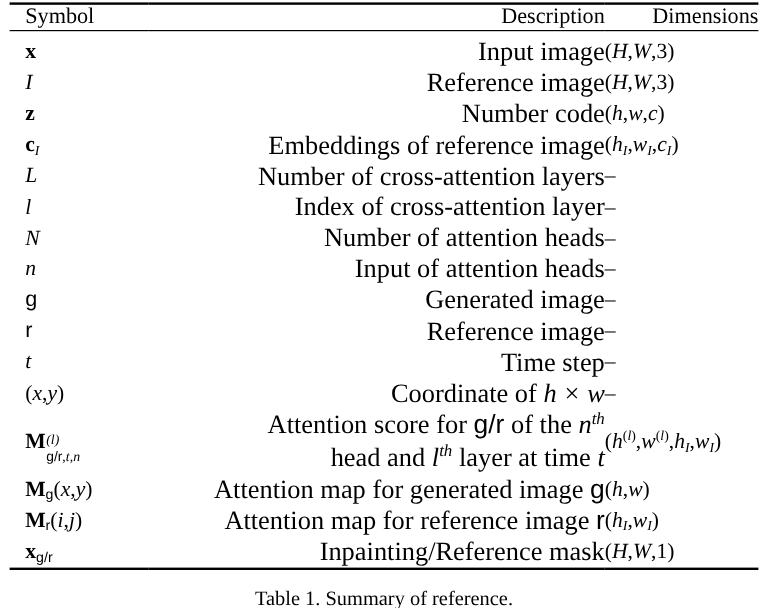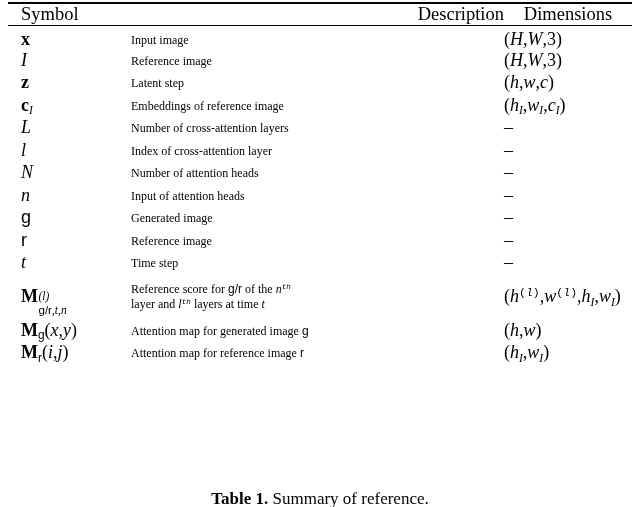--- a/index.html
+++ b/index.html
@@ -51,36 +51,36 @@
   thead th {
     font-family: "Liberation Serif", "DejaVu Serif", serif;
     font-weight: bold;
     font-size: 18.5px;
     padding-top: 5px;
     padding-bottom: 6px;
     line-height: 1.12;
   }
   th.h-symbol { text-align: left;   padding-left: 13px; }
   th.h-desc   { text-align: right;   padding-left: 7px;  }
-  th.h-dim    { text-align: center; }
+  th.h-dim    { text-align: right; }
 
   
   tbody tr { height: 22.5px; }
   tbody tr.tall { height: 45px; }
 
   td.c-symbol {
     text-align: left;
     padding-left: 13px;
     font-size: 18px;
     line-height: 1.1;
   }
   td.c-desc {
-    text-align: left;
+    text-align: right;
     padding-left: 7px;
-    font-size: 12px;
+    font-size: 22px;
     line-height: 1.18;
   }
   td.c-dim {
     text-align: left;
     font-size: 18px;
     line-height: 1.1;
   }
   tbody tr:first-child td { padding-top: 4px; }
 
   
@@ -89,21 +89,21 @@
   .ms  { font-family: "Liberation Sans", "DejaVu Sans", sans-serif;
          font-style: normal; font-weight: normal; }              
   .mr  { font-style: normal; }                                   
 
   sub, sup {
     font-size: 0.64em;
     line-height: 0;
     position: relative;
   }
   sub { vertical-align: baseline; bottom: -0.30em; }
-  sup { vertical-align: baseline; top: -0.56em; font-family: Liberation Mono, monospace; }
+  sup { vertical-align: baseline; top: -0.56em; }
   sub .ms, sup .ms { font-size: 1.03em; }
 
   .dash { font-size: 18px; }
 
   .times { font-style: normal; padding: 0 1px; }
 
   .twoline { display: block; line-height: 1.22; }
 
   
   .msub-stack {
@@ -134,21 +134,21 @@
   .caption {
     position: absolute;
     left: 0;
     top: 489px;
     width: 640px;
     text-align: center;
     font-size: 17px;
     line-height: 1.2;
     white-space: nowrap;
   }
-  .caption .cap-label { font-weight: bold; }
+  .caption .cap-label { font-weight: normal; }
 </style>
 </head>
 <body>
 
 <div class="page">
 
   <table class="notation-table">
     <colgroup>
       <col class="col-symbol">
       <col class="col-desc">
@@ -172,21 +172,21 @@
       </tr>
 
       <tr>
         <td class="c-symbol"><span class="mi">I</span></td>
         <td class="c-desc"><span>Reference image</span></td>
         <td class="c-dim"><span class="mr">(</span><span class="mi">H</span><span class="mr">,</span><span class="mi">W</span><span class="mr">,</span><span class="mr">3</span><span class="mr">)</span></td>
       </tr>
 
       <tr>
         <td class="c-symbol"><span class="mb">z</span></td>
-        <td class="c-desc"><span>Latent step</span></td>
+        <td class="c-desc"><span>Number code</span></td>
         <td class="c-dim"><span class="mr">(</span><span class="mi">h</span><span class="mr">,</span><span class="mi">w</span><span class="mr">,</span><span class="mi">c</span><span class="mr">)</span></td>
       </tr>
 
       <tr>
         <td class="c-symbol"><span class="mb">c</span><sub><span class="mi">I</span></sub></td>
         <td class="c-desc"><span>Embeddings of reference image</span></td>
         <td class="c-dim"><span class="mr">(</span><span class="mi">h</span><sub><span class="mi">I</span></sub><span class="mr">,</span><span class="mi">w</span><sub><span class="mi">I</span></sub><span class="mr">,</span><span class="mi">c</span><sub><span class="mi">I</span></sub><span class="mr">)</span></td>
       </tr>
 
       <tr>
@@ -224,43 +224,53 @@
         <td class="c-desc"><span>Reference image</span></td>
         <td class="c-dim"><span class="dash">–</span></td>
       </tr>
 
       <tr>
         <td class="c-symbol"><span class="mi">t</span></td>
         <td class="c-desc"><span>Time step</span></td>
         <td class="c-dim"><span class="dash">–</span></td>
       </tr>
 
+      <tr>
+        <td class="c-symbol"><span class="mr">(</span><span class="mi">x</span><span class="mr">,</span><span class="mi">y</span><span class="mr">)</span></td>
+        <td class="c-desc"><span>Coordinate of</span>&nbsp;<span class="mi">h</span>&nbsp;<span class="times">×</span>&nbsp;<span class="mi">w</span></td>
+        <td class="c-dim"><span class="dash">–</span></td>
+      </tr>
 
 
       <tr class="tall">
         <td class="c-symbol"><span class="mb">M</span><span class="msub-stack"><span class="sup-part"><span>(</span><span>l</span><span>)</span></span><span class="sub-part"><span class="ms">g</span><span class="ms">/</span><span class="ms">r</span><span class="mr">,</span><span class="mi">t</span><span class="mr">,</span><span class="mi">n</span></span></span></td>
         <td class="c-desc">
-          <span class="twoline"><span>Reference score for</span>&nbsp;<span class="ms">g</span><span class="ms">/</span><span class="ms">r</span>&nbsp;<span>of the</span>&nbsp;<span class="mi">n</span><sup><span class="mi">th</span></sup></span>
-          <span class="twoline"><span>layer and</span>&nbsp;<span class="mi">l</span><sup><span class="mi">th</span></sup>&nbsp;<span>layers at time</span>&nbsp;<span class="mi">t</span></span>
+          <span class="twoline"><span>Attention score for</span>&nbsp;<span class="ms">g</span><span class="ms">/</span><span class="ms">r</span>&nbsp;<span>of the</span>&nbsp;<span class="mi">n</span><sup><span class="mi">th</span></sup></span>
+          <span class="twoline"><span>head and</span>&nbsp;<span class="mi">l</span><sup><span class="mi">th</span></sup>&nbsp;<span>layer at time</span>&nbsp;<span class="mi">t</span></span>
         </td>
         <td class="c-dim"><span class="mr">(</span><span class="mi">h</span><sup><span class="mr">(</span><span class="mi">l</span><span class="mr">)</span></sup><span class="mr">,</span><span class="mi">w</span><sup><span class="mr">(</span><span class="mi">l</span><span class="mr">)</span></sup><span class="mr">,</span><span class="mi">h</span><sub><span class="mi">I</span></sub><span class="mr">,</span><span class="mi">w</span><sub><span class="mi">I</span></sub><span class="mr">)</span></td>
       </tr>
 
       <tr>
         <td class="c-symbol"><span class="mb">M</span><sub><span class="ms">g</span></sub><span class="mr">(</span><span class="mi">x</span><span class="mr">,</span><span class="mi">y</span><span class="mr">)</span></td>
         <td class="c-desc"><span>Attention map for generated image</span>&nbsp;<span class="ms">g</span></td>
         <td class="c-dim"><span class="mr">(</span><span class="mi">h</span><span class="mr">,</span><span class="mi">w</span><span class="mr">)</span></td>
       </tr>
 
       <tr>
         <td class="c-symbol"><span class="mb">M</span><sub><span class="ms">r</span></sub><span class="mr">(</span><span class="mi">i</span><span class="mr">,</span><span class="mi">j</span><span class="mr">)</span></td>
         <td class="c-desc"><span>Attention map for reference image</span>&nbsp;<span class="ms">r</span></td>
         <td class="c-dim"><span class="mr">(</span><span class="mi">h</span><sub><span class="mi">I</span></sub><span class="mr">,</span><span class="mi">w</span><sub><span class="mi">I</span></sub><span class="mr">)</span></td>
       </tr>
 
+      <tr class="rule-bot">
+        <td class="c-symbol"><span class="mb">x</span><sub><span class="ms">g</span><span class="ms">/</span><span class="ms">r</span></sub></td>
+        <td class="c-desc"><span>Inpainting/Reference mask</span></td>
+        <td class="c-dim"><span class="mr">(</span><span class="mi">H</span><span class="mr">,</span><span class="mi">W</span><span class="mr">,</span><span class="mr">1</span><span class="mr">)</span></td>
+      </tr>
 
     </tbody>
   </table>
 
   <div class="caption">
     <span class="cap-label">Table 1.</span>
     <span>Summary of reference.</span>
   </div>
 
 </div>

